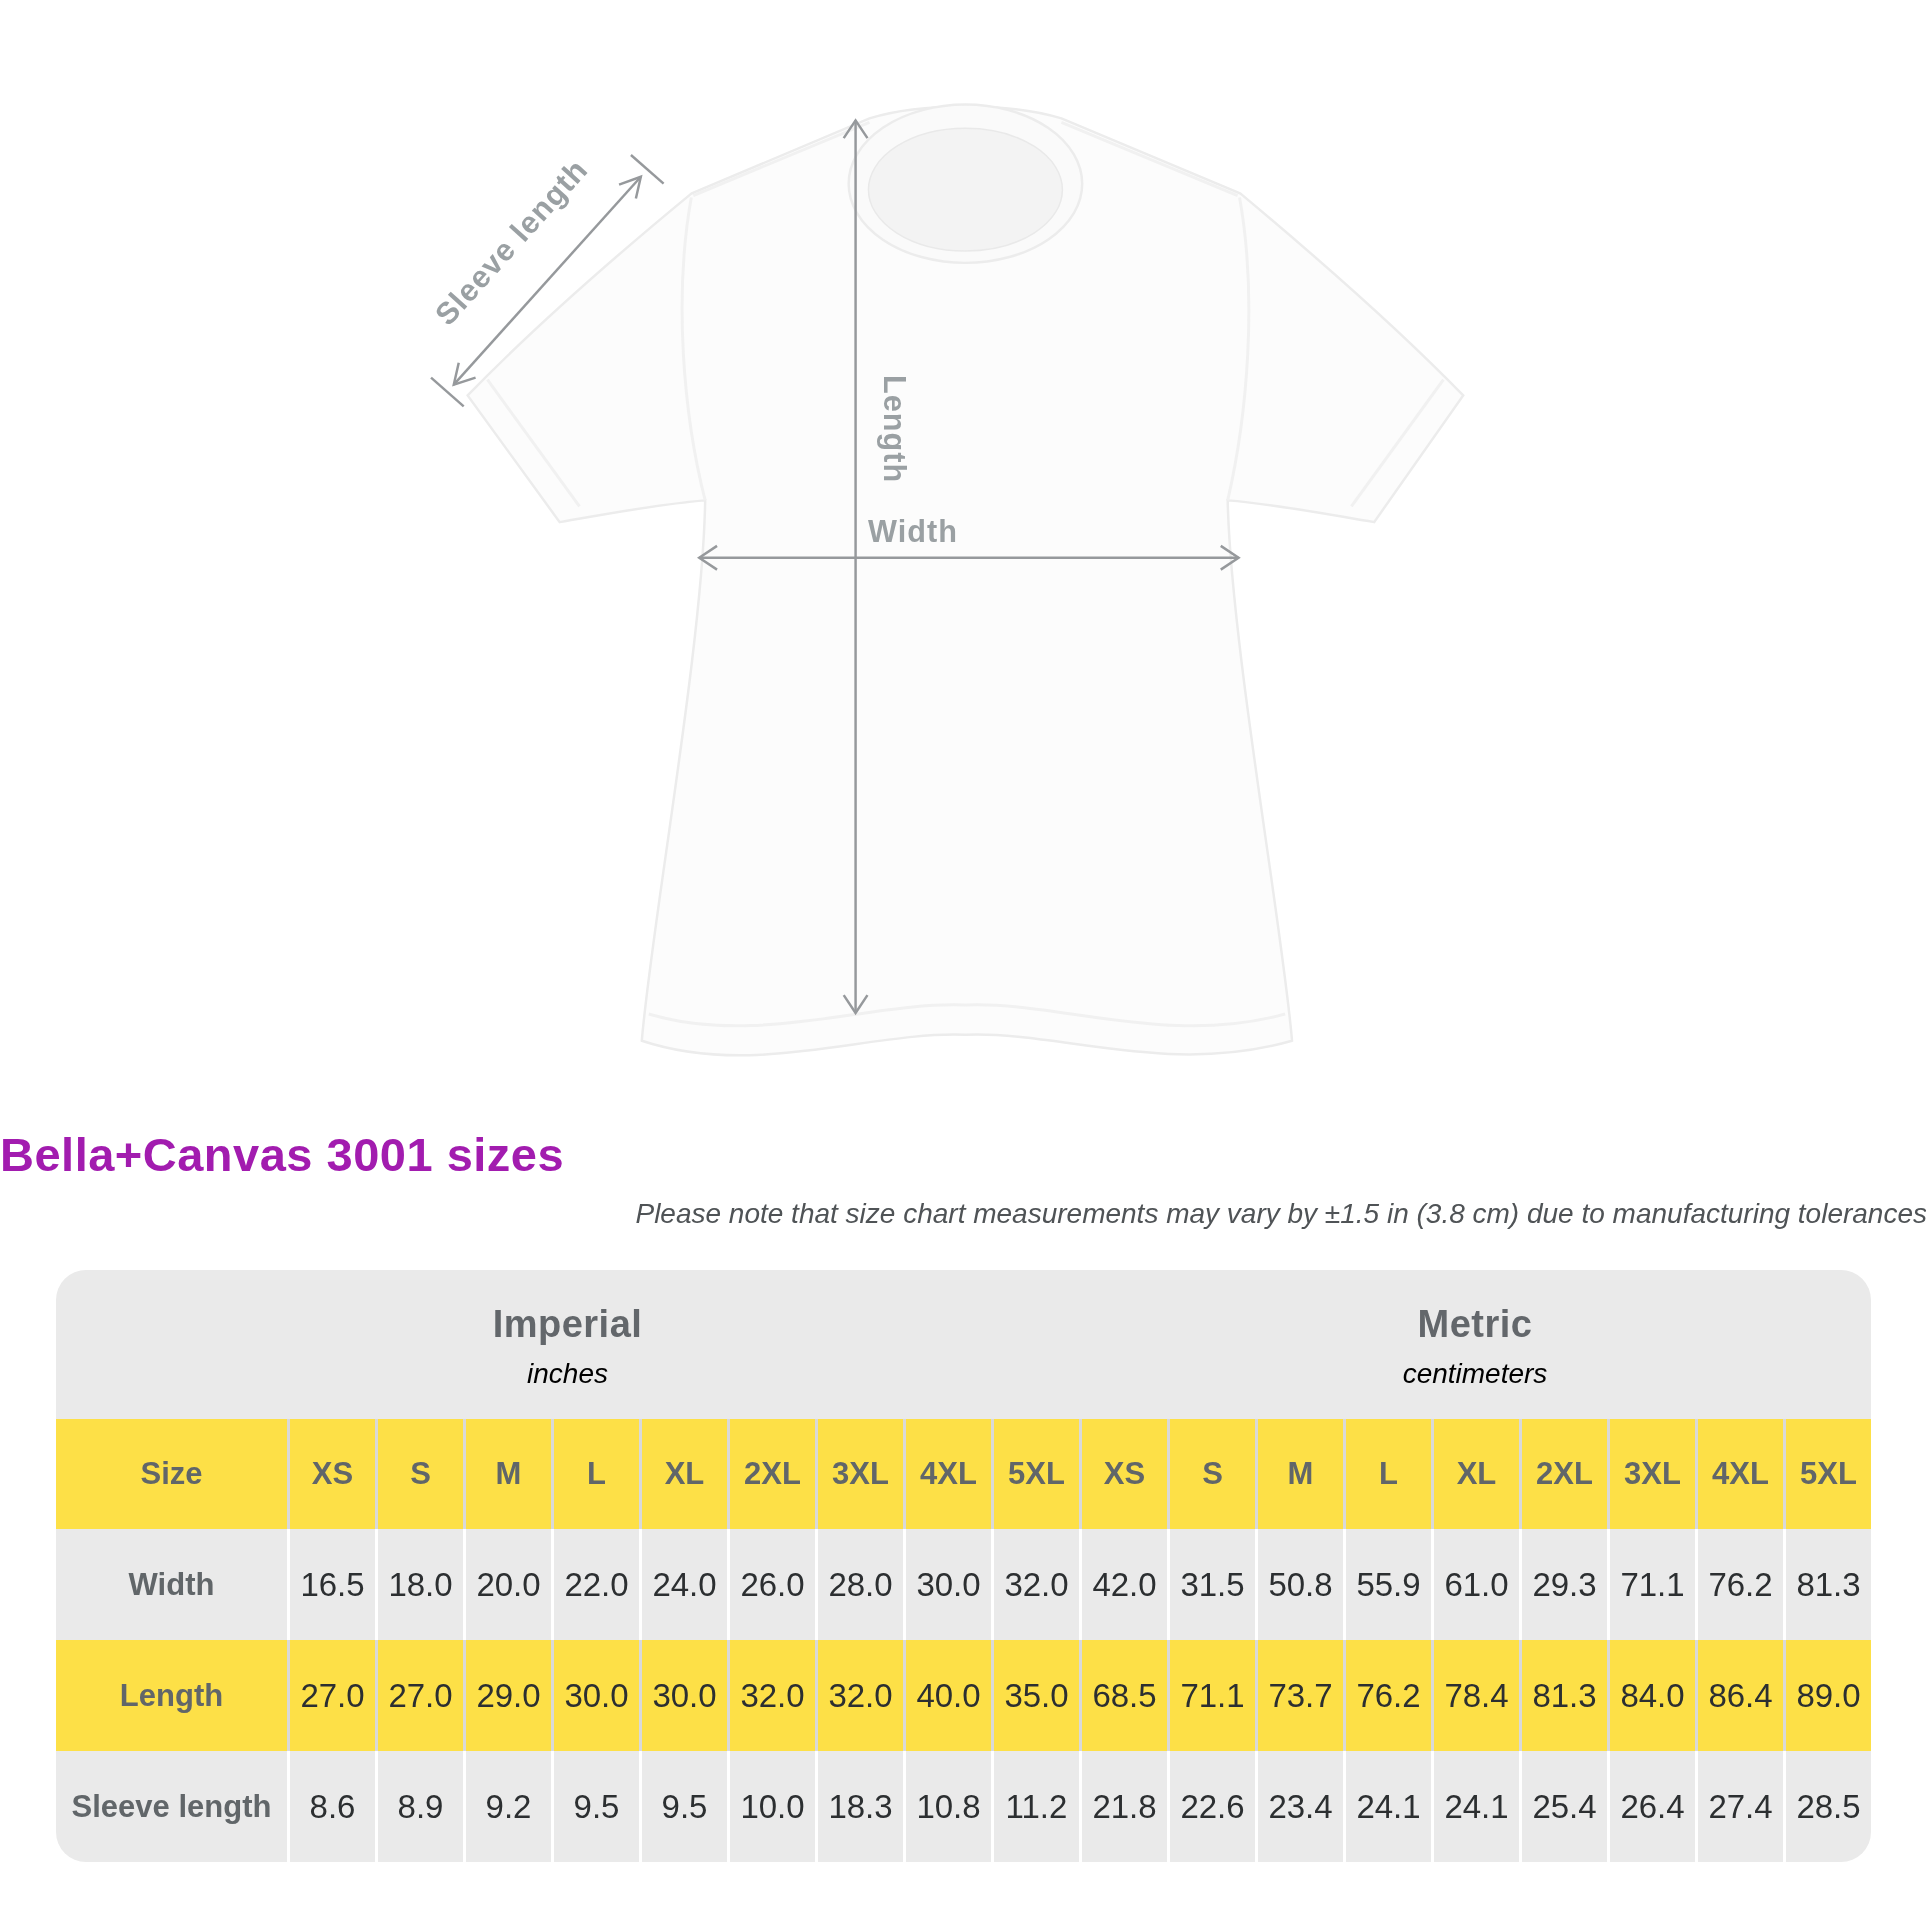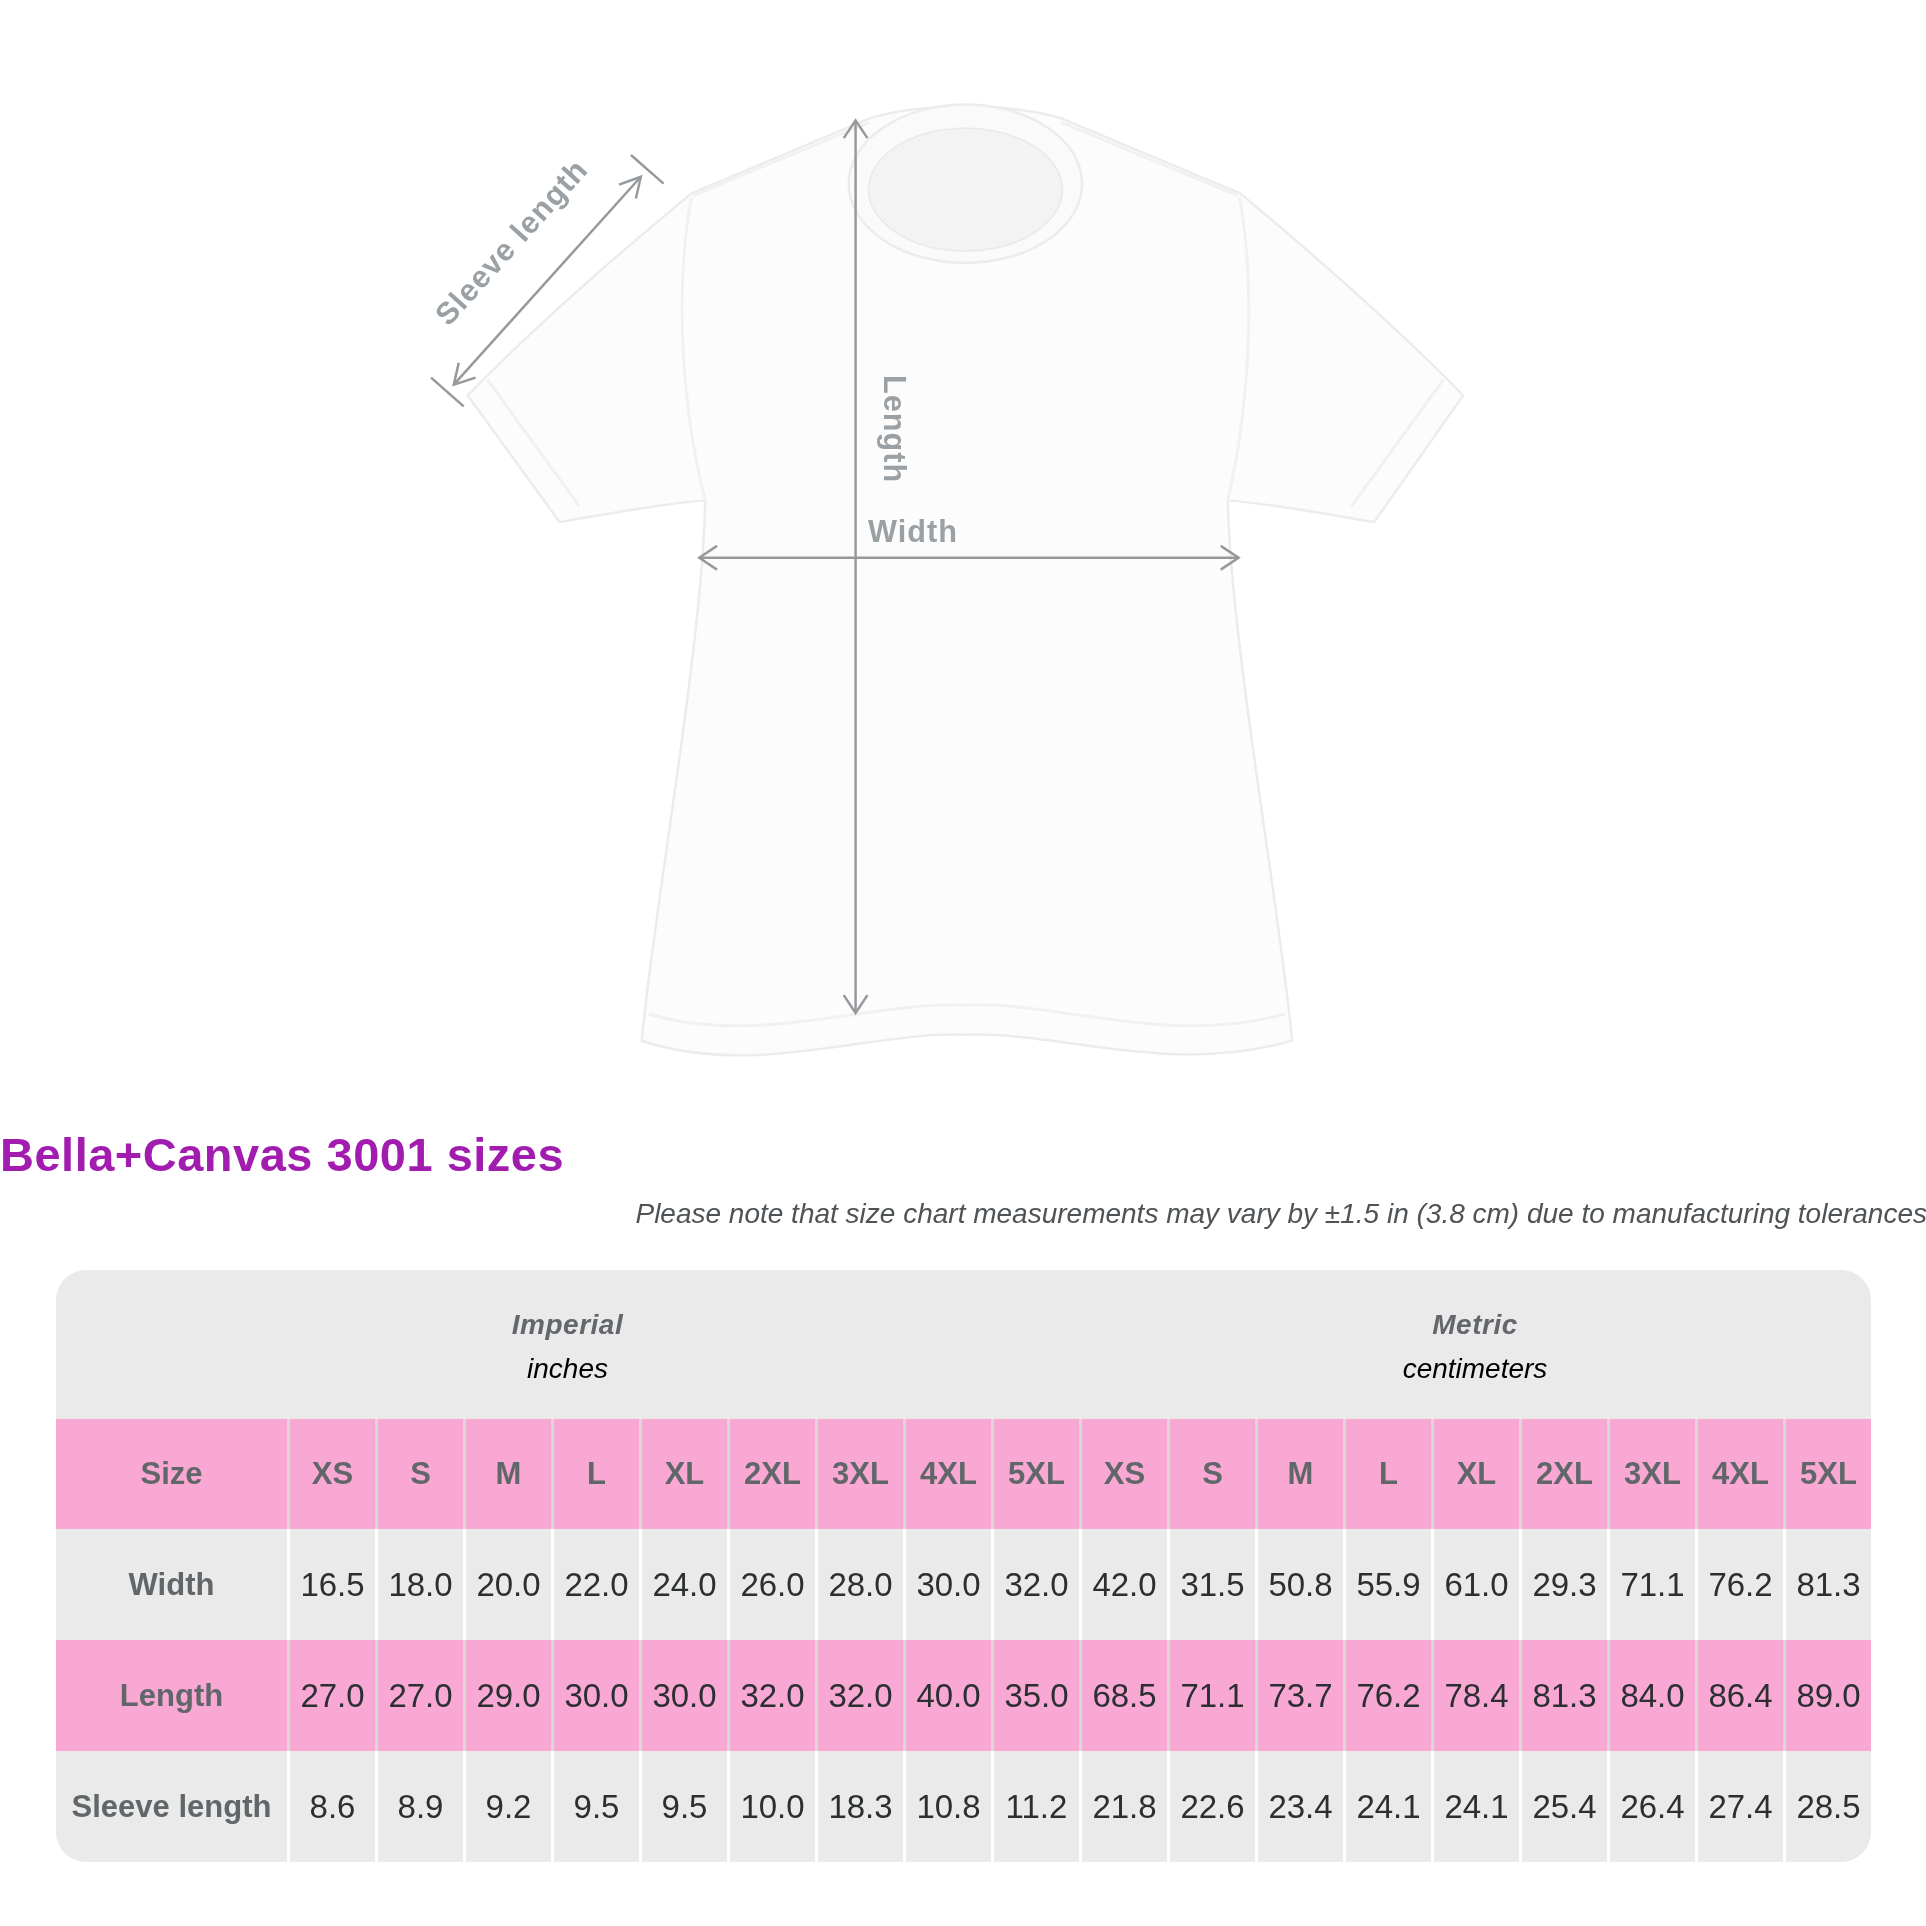--- a/index.html
+++ b/index.html
@@ -24,26 +24,26 @@
   }
   
   .size-table{
     position:absolute;left:56px;top:1270px;width:1815px;
     border-radius:30px;overflow:hidden;background:#ffffff;
   }
   .units-header{display:flex;background:#eaeaea;height:149px;}
   .unit-group{display:flex;flex-direction:column;align-items:center;justify-content:center;gap:12px;padding-top:4px;}
   .unit-group.imperial{flex:none;width:1023px;}
   .unit-group.metric{flex:1;}
-  .unit-name{font-size:28px;font-weight:bold;font-style:italic;color:#63676b;letter-spacing:0.5px;}
+  .unit-name{font-size:38px;font-weight:bold;color:#63676b;letter-spacing:0.5px;}
   .unit-sub{font-size:28px;font-style:italic;color:#000000;}
   .row{display:flex;align-items:stretch;}
   .row.size-row{height:110px;}
   .row.data-row{height:111px;}
-  .row.white{background:#f9a8d4;--sep:#d9d9d9;}
+  .row.white{background:#fde047;--sep:#d9d9d9;}
   .row.gray{background:#eaeaea;--sep:#ffffff;}
   .cell{
     flex:1 1 0;display:flex;align-items:center;justify-content:center;
     font-size:33px;color:#2c2f31;min-width:0;
   }
   .cell + .cell{border-left:3px solid var(--sep);}
   .label-cell{flex:none;width:231px;font-weight:bold;color:#616669;font-size:31px;}
   .size-row .cell{font-weight:bold;color:#616669;font-size:31px;}
 </style>
 </head>

